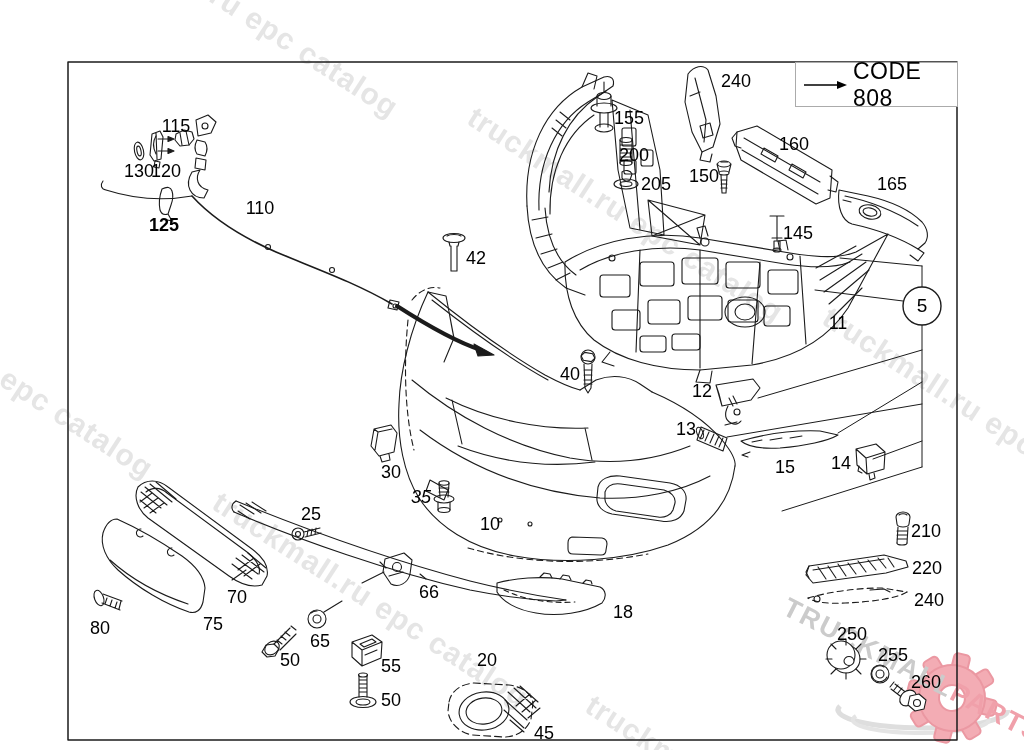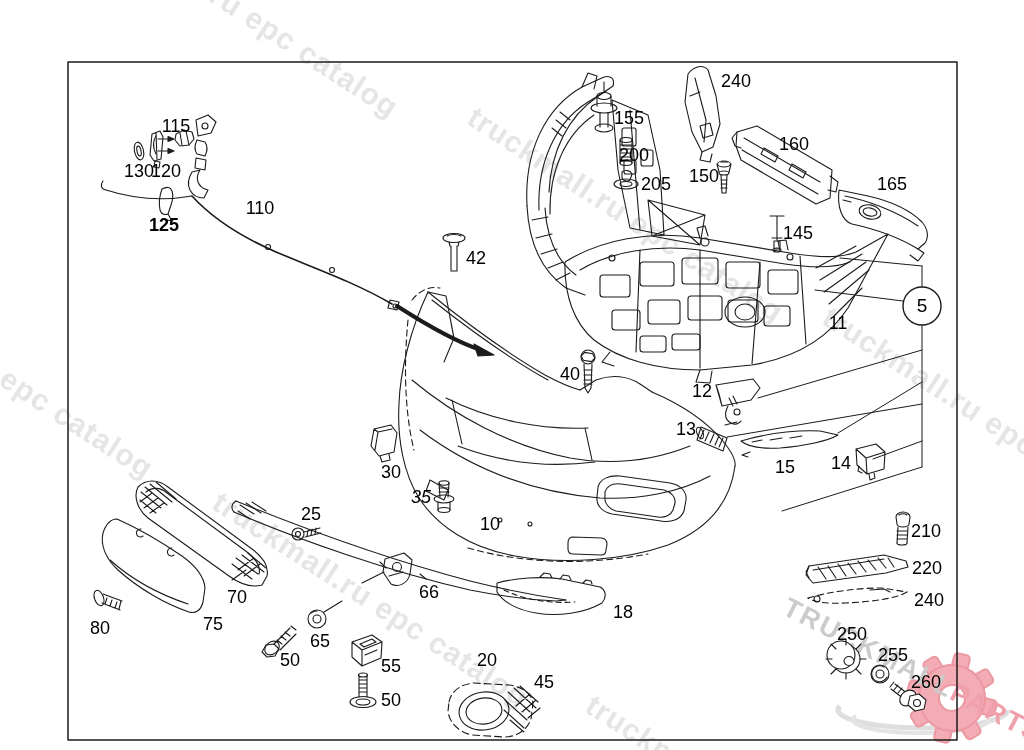--- a/index.html
+++ b/index.html
@@ -345,20 +345,27 @@
 
       <g stroke-width="1">
         <path d="M840,258 L922,266 M815,290 L903,301"></path>
         <path d="M922,266 L922,287 M922,325 L922,467"></path>
         <path d="M922,350 L758,398 M922,382 L838,433 M922,404 L727,437 M922,441 L873,459 M922,467 L782,511"></path>
         <circle cx="922" cy="306" r="19" stroke-width="1.4" fill="#fff"></circle>
       </g>
     </g>
   </svg>
 
+  <div id="code-box">
+    <svg class="arrow" width="44" height="12">
+      <line x1="1" y1="6" x2="34" y2="6" stroke="#000" stroke-width="1.4"></line>
+      <path d="M34,6 l10,0 -10,-4 z M34,6 l10,0 -10,4 z" fill="#000"></path>
+    </svg>
+    <span class="lbl">CODE 808</span>
+  </div>
 
   <div id="callout-layer">
       <span class="callout" style="left: 176px; top: 126px;">115</span>
       <span class="callout" style="left: 139px; top: 171px;">130</span>
       <span class="callout" style="left: 166px; top: 171px;">120</span>
       <span class="callout" style="left: 164px; top: 225px; font-weight: bold;">125</span>
       <span class="callout" style="left: 260px; top: 208px;">110</span>
       <span class="callout" style="left: 476px; top: 258px;">42</span>
       <span class="callout" style="left: 570px; top: 374px;">40</span>
       <span class="callout" style="left: 490px; top: 524px;">10</span>
@@ -368,21 +375,21 @@
       <span class="callout" style="left: 237px; top: 597px;">70</span>
       <span class="callout" style="left: 213px; top: 624px;">75</span>
       <span class="callout" style="left: 100px; top: 628px;">80</span>
       <span class="callout" style="left: 429px; top: 592px;">66</span>
       <span class="callout" style="left: 320px; top: 641px;">65</span>
       <span class="callout" style="left: 290px; top: 660px;">50</span>
       <span class="callout" style="left: 391px; top: 666px;">55</span>
       <span class="callout" style="left: 391px; top: 700px;">50</span>
       <span class="callout" style="left: 487px; top: 660px;">20</span>
       <span class="callout" style="left: 623px; top: 612px;">18</span>
-      <span class="callout" style="left: 544px; top: 682px;">45</span>
+      <span class="callout" style="left: 544px; top: 733px;">45</span>
       <span class="callout" style="left: 629px; top: 118px;">155</span>
       <span class="callout" style="left: 628px; top: 155px; padding-left: 12px;">200</span>
       <span class="callout" style="left: 656px; top: 184px;">205</span>
       <span class="callout" style="left: 704px; top: 176px;">150</span>
       <span class="callout" style="left: 736px; top: 81px;">240</span>
       <span class="callout" style="left: 794px; top: 144px;">160</span>
       <span class="callout" style="left: 892px; top: 184px;">165</span>
       <span class="callout" style="left: 798px; top: 233px;">145</span>
       <span class="callout" style="left: 838px; top: 323px;">11</span>
       <span class="callout" style="left: 702px; top: 391px;">12</span>

